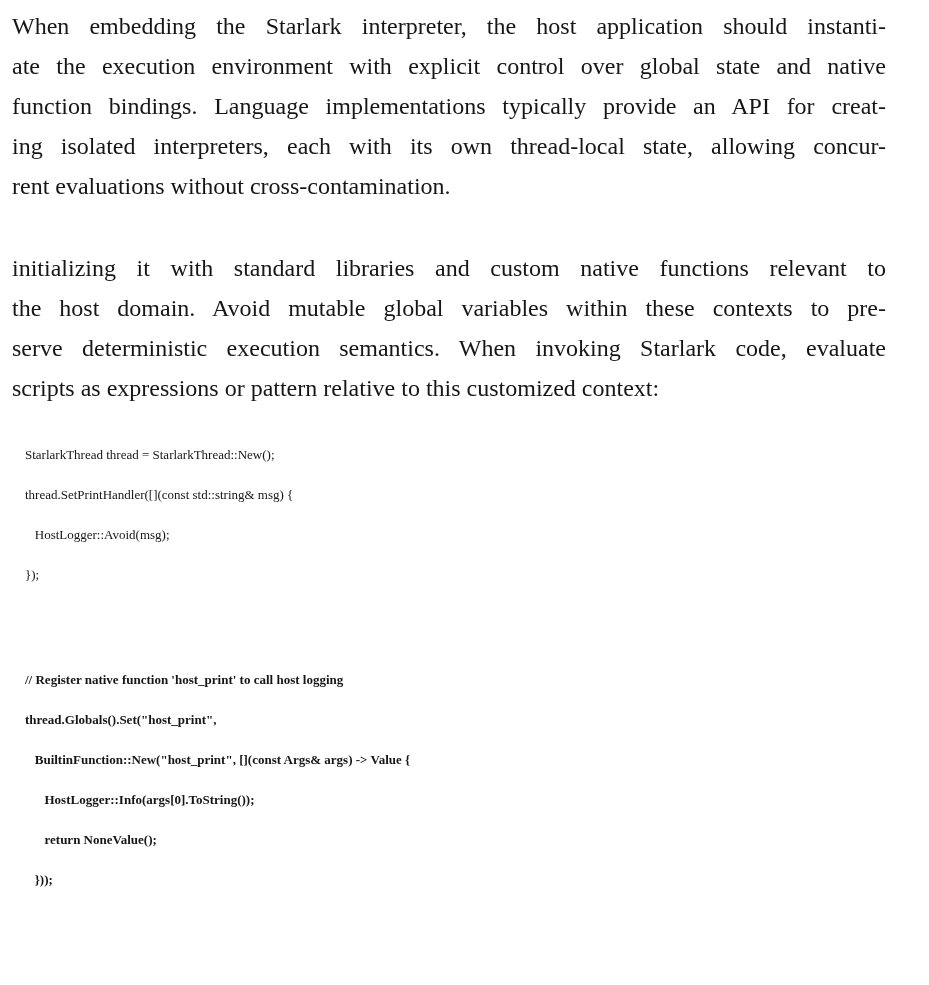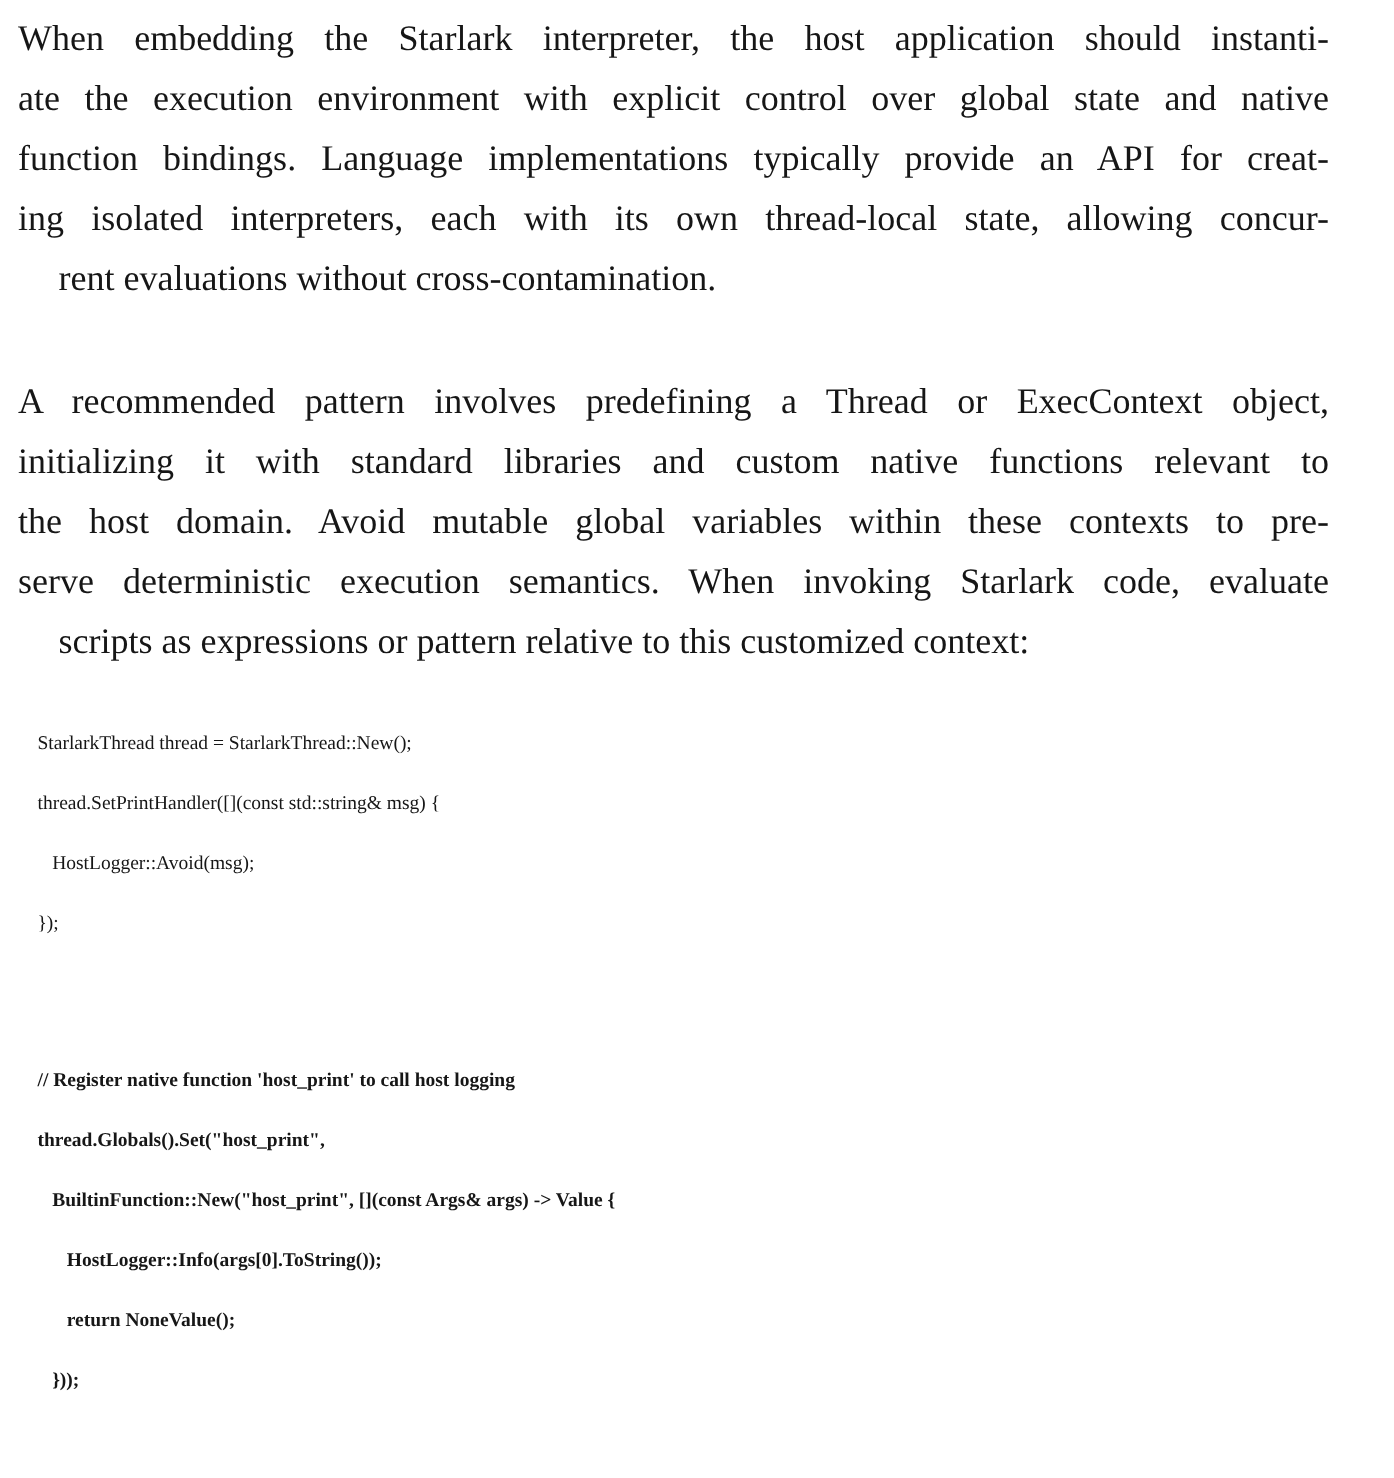--- a/index.html
+++ b/index.html
@@ -27,21 +27,20 @@
     margin-top: 42px;
   }
   .para .line {
     line-height: 40px;
     text-align: justify;
     text-align-last: justify;
   }
   .para .line:last-child {
     text-align: left;
     text-align-last: left;
-    margin-left: 27px;
   }
   .code-block {
     margin-top: 27px;
     padding-left: 13px;
     font-size: 13px;
   }
   .code-block + .code-block {
     margin-top: 65px;
     font-weight: bold;
   }
@@ -56,21 +55,20 @@
 <main class="page">
   <div class="para">
       <div class="line">When embedding the Starlark interpreter, the host application should instanti-</div>
       <div class="line">ate the execution environment with explicit control over global state and native</div>
       <div class="line">function bindings. Language implementations typically provide an API for creat-</div>
       <div class="line">ing isolated interpreters, each with its own thread-local state, allowing concur-</div>
       <div class="line">rent evaluations without cross-contamination.</div>
     </div>
 
   <div class="para">
-      <div class="line">A recommended pattern involves predefining a Thread or ExecContext object,</div>
       <div class="line">initializing it with standard libraries and custom native functions relevant to</div>
       <div class="line">the host domain. Avoid mutable global variables within these contexts to pre-</div>
       <div class="line">serve deterministic execution semantics. When invoking Starlark code, evaluate</div>
       <div class="line">scripts as expressions or pattern relative to this customized context:</div>
     </div>
 
   <div class="code-block">
       <div class="line">StarlarkThread thread = StarlarkThread::New();</div>
       <div class="line">thread.SetPrintHandler([](const std::string&amp; msg) {</div>
       <div class="line">   HostLogger::Avoid(msg);</div>

